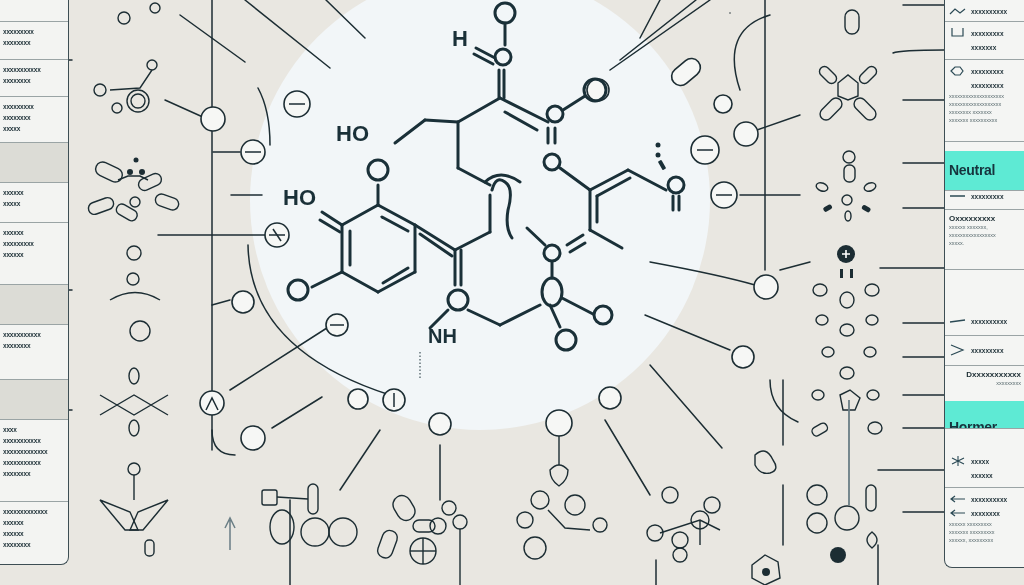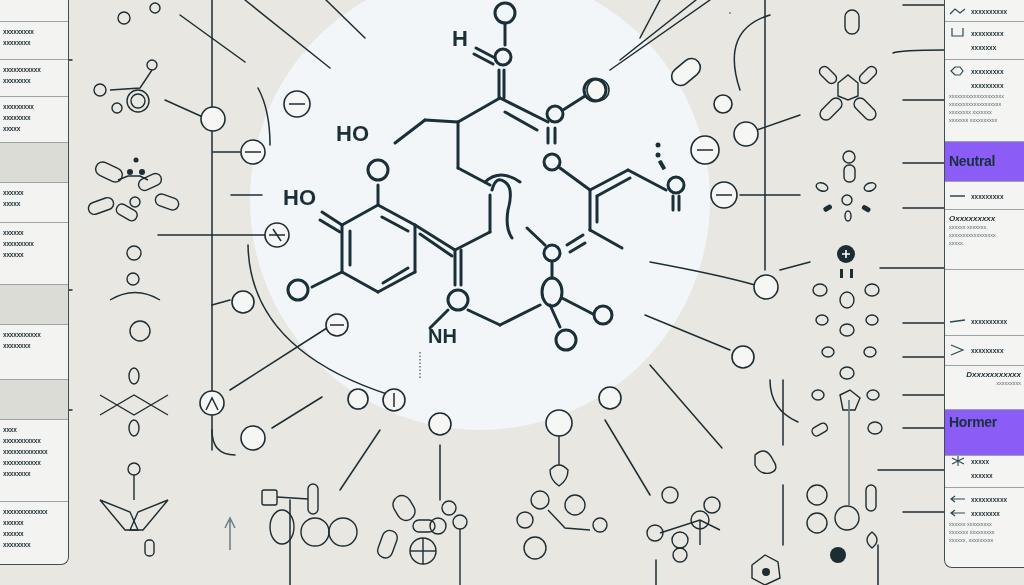--- a/index.html
+++ b/index.html
@@ -40,37 +40,37 @@
     border-bottom-left-radius: 8px;
     background: #f4f5f3;
     box-sizing: border-box;
   }
   .right-panel .cell {
     position: absolute; left: 0; width: 80px;
     border-bottom: 1px solid #9aa4a5;
     box-sizing: border-box; padding: 4px 4px;
     overflow: hidden;
   }
-  .right-panel .cell.grey { background: #8b5cf6; }
+  .right-panel .cell.grey { background: #5eead4; margin-top: 9px; }
   .right-panel .heading {
     font-size: 14px; font-weight: bold; color: #16333d;
     white-space: nowrap; letter-spacing: -0.3px;
   }
   .right-panel .row {
     display: flex; align-items: center; gap: 4px; height: 14px;
   }
   .right-panel .row .ico { width: 18px; flex: none; }
   .right-panel .row .txt {
     font-size: 6.5px; font-weight: bold; color: #24363d; white-space: nowrap;
   }
   .right-panel .small {
     font-size: 5.5px; line-height: 8px; color: #55676b; white-space: nowrap;
   }
   .right-panel .bold-line {
-    font-size: 8px; font-weight: bold; color: #1c2d33; white-space: nowrap; font-style: italic;
+    font-size: 8px; font-weight: bold; color: #1c2d33; white-space: nowrap;
   }
 
   .atom-label {
     position: absolute; font-weight: bold; color: #1a3038;
     font-family: "Liberation Sans", sans-serif;
   }
 </style>
 </head>
 <body>
 
@@ -492,21 +492,21 @@
         <svg class="ico" width="18" height="12">
             <path d="M2 1 L14 6 L2 11" stroke="#2b4a55" stroke-width="1.2" fill="none"></path>
           </svg>
         <span class="txt">xxxxxxxxx</span>
       </div>
     </div>
     <div class="cell" style="top:366px; height:44px;text-align:right;">
       <div class="bold-line">Dxxxxxxxxxxx</div>
       <div class="small">xxxxxxxxx</div>
     </div>
-    <div class="cell grey" style="top:410px; height:46px; padding-top:4px;">
+    <div class="cell grey" style="top:392px; height:28px; padding-top:18px;">
       <div class="heading">Hormer</div>
     </div>
     <div class="cell" style="top:448px; height:40px; padding-top:6px;">
       <div class="row">
         <svg class="ico" width="18" height="14">
             <path d="M9 2 L9 12 M3 4 L15 10 M3 10 L15 4" stroke="#2b4a55" stroke-width="1.1"></path>
           </svg>
         <span class="txt">xxxxx</span>
       </div>
       <div class="row">

